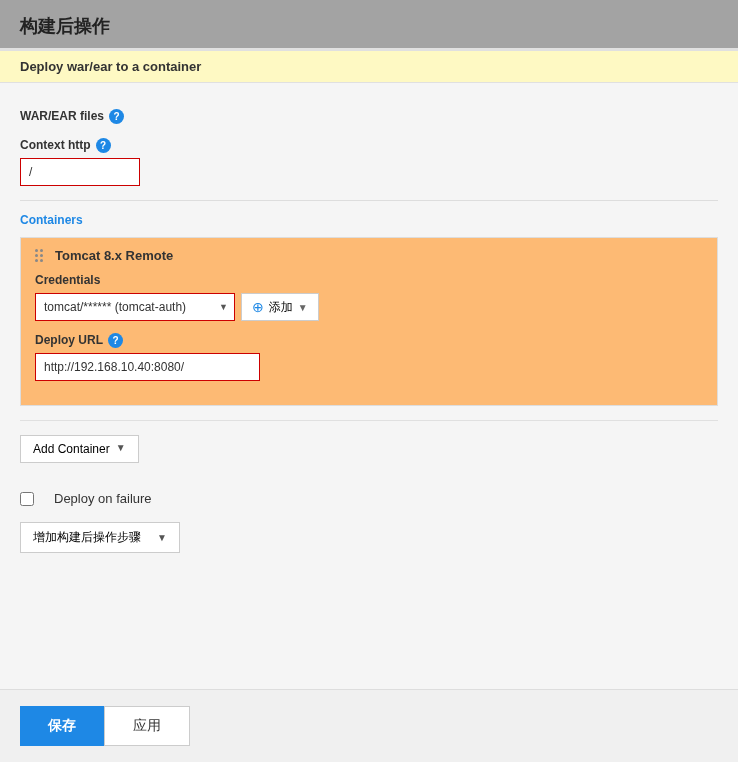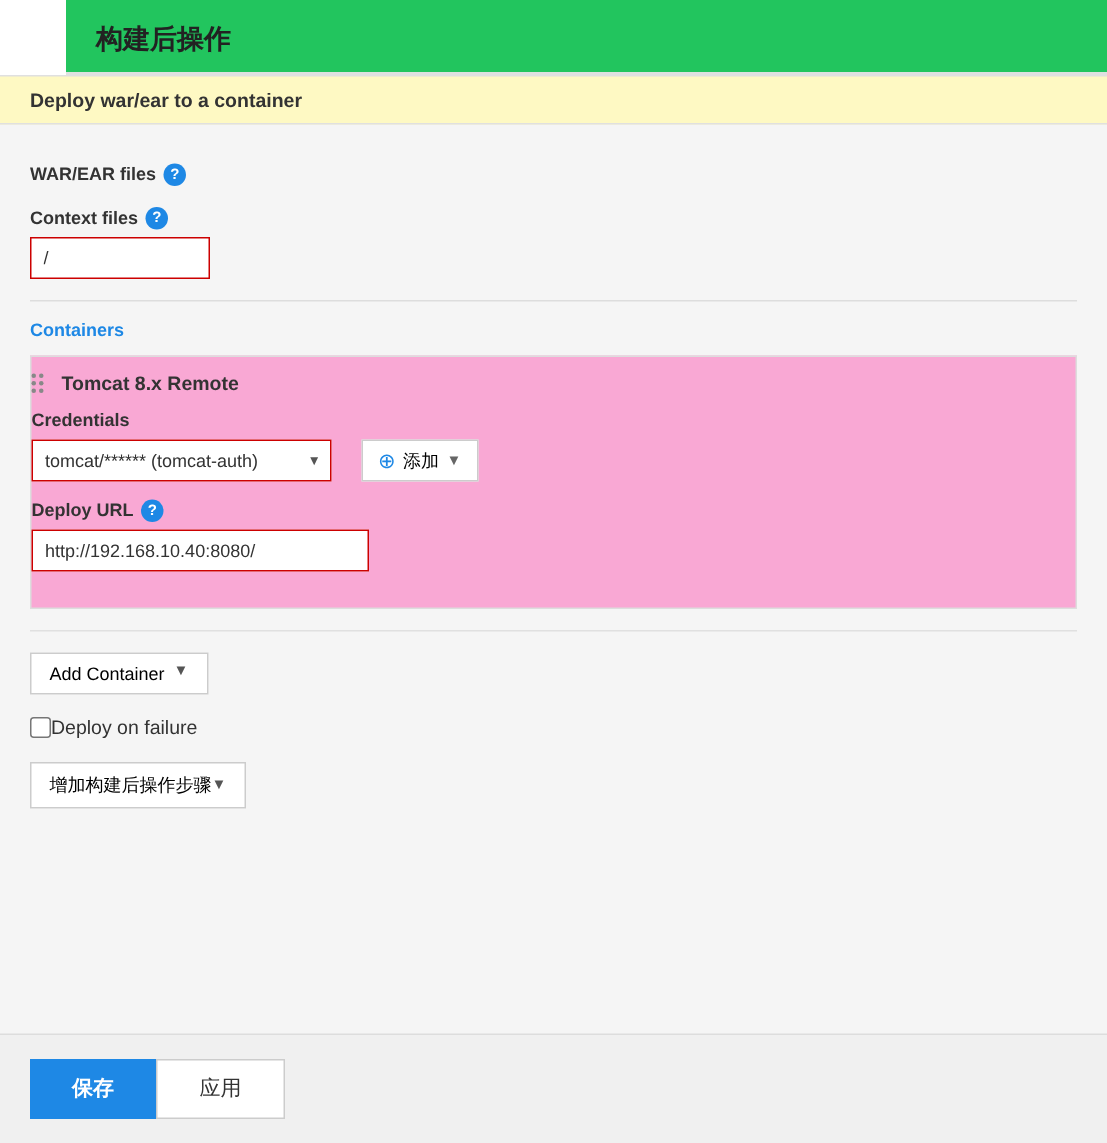--- a/index.html
+++ b/index.html
@@ -17,22 +17,21 @@
       width: 738px;
       min-height: 762px;
       display: flex;
       flex-direction: column;
     }
 
     
     .page-header {
       padding: 14px 20px 10px 20px;
       border-bottom: 2px solid #e0e0e0;
-      background: #22c55e;
-      margin-left: 44px;
+      background: #a3a3a3;
     }
     .page-title {
       font-size: 18px;
       font-weight: bold;
       color: #222;
     }
 
     
     .main-content {
       background: #f5f5f5;
@@ -105,24 +104,24 @@
     .containers-label {
       font-size: 12px;
       color: #1e88e5;
       font-weight: bold;
       margin-bottom: 10px;
       border-top: 1px solid #ddd;
       padding-top: 12px;
     }
 
     .container-block {
-      background: #f9a8d4;
+      background: #fdba74;
       border: 1px solid #ddd;
       margin-bottom: 10px;
-      padding: 10px 0;
+      padding: 10px 14px;
     }
 
     .container-title-row {
       display: flex;
       align-items: center;
       gap: 8px;
       margin-bottom: 10px;
     }
 
     .container-name {
@@ -134,21 +133,21 @@
     .credentials-label {
       font-size: 12px;
       font-weight: bold;
       color: #333;
       margin-bottom: 6px;
     }
 
     .credentials-row {
       display: flex;
       align-items: center;
-      gap: 20px;
+      gap: 6px;
       margin-bottom: 12px;
     }
 
     .credentials-select-wrapper {
       position: relative;
       display: inline-block;
     }
 
     .credentials-select-wrapper select {
       border: 1px solid #c00;
@@ -204,32 +203,33 @@
 
     
     .add-container-btn {
       background: #fff;
       border: 1px solid #ccc;
       padding: 6px 12px;
       font-size: 12px;
       cursor: pointer;
       display: inline-flex;
       gap: 6px;
+      margin-bottom: 14px;
     }
 
     .add-container-chevron {
       font-size: 10px;
       color: #555;
     }
 
     
     .deploy-failure-row {
       display: flex;
       align-items: center;
-      gap: 0;
+      gap: 20px;
       margin-bottom: 16px;
     }
 
     .deploy-failure-checkbox {
       width: 14px;
       height: 14px;
       cursor: pointer;
     }
 
     .deploy-failure-label {
@@ -239,21 +239,21 @@
 
     
     .add-step-btn {
       background: #fff;
       border: 1px solid #ccc;
       padding: 6px 12px;
       font-size: 12px;
       cursor: pointer;
       display: inline-flex;
       align-items: center;
-      gap: 0;
+      gap: 16px;
       margin-bottom: 20px;
     }
 
     
     .footer {
       background: #f0f0f0;
       border-top: 1px solid #ddd;
       padding: 16px 20px;
       display: flex;
       gap: 0;
@@ -327,21 +327,21 @@
 
       <div class="field-group">
         <div class="field-label">
           <span>WAR/EAR files</span>
           <span class="help-icon">?</span>
         </div>
       </div>
 
       <div class="field-group">
         <div class="field-label">
-          <span>Context files</span>
+          <span>Context http</span>
           <span class="help-icon">?</span>
         </div>
         <input type="text" class="field-input-context" value="/" style="">
       </div>
 
       <div class="containers-label">Containers</div>
 
       <div class="container-block">
 
         <div class="container-title-row">

